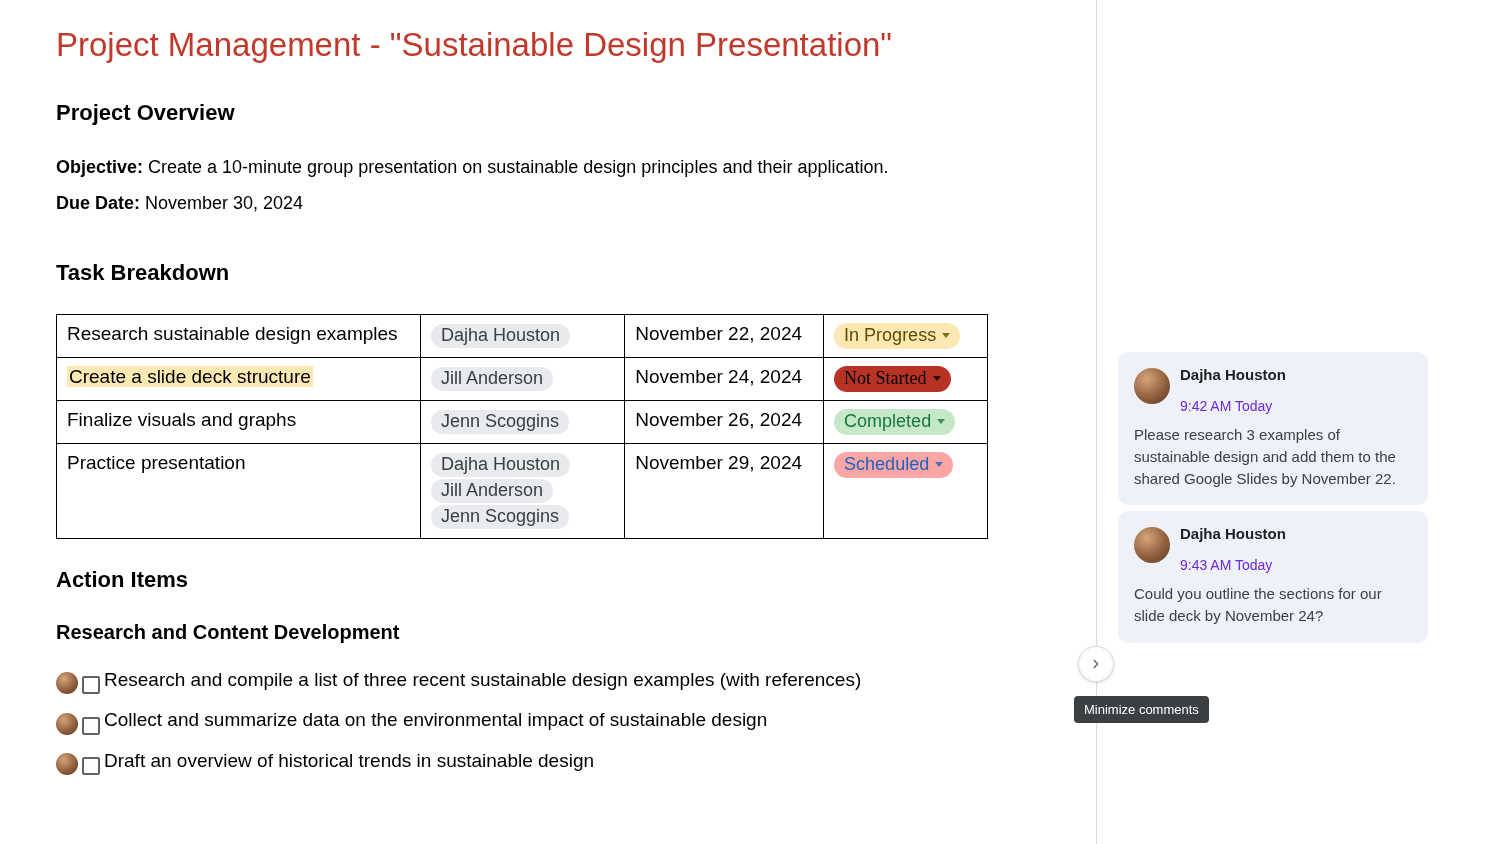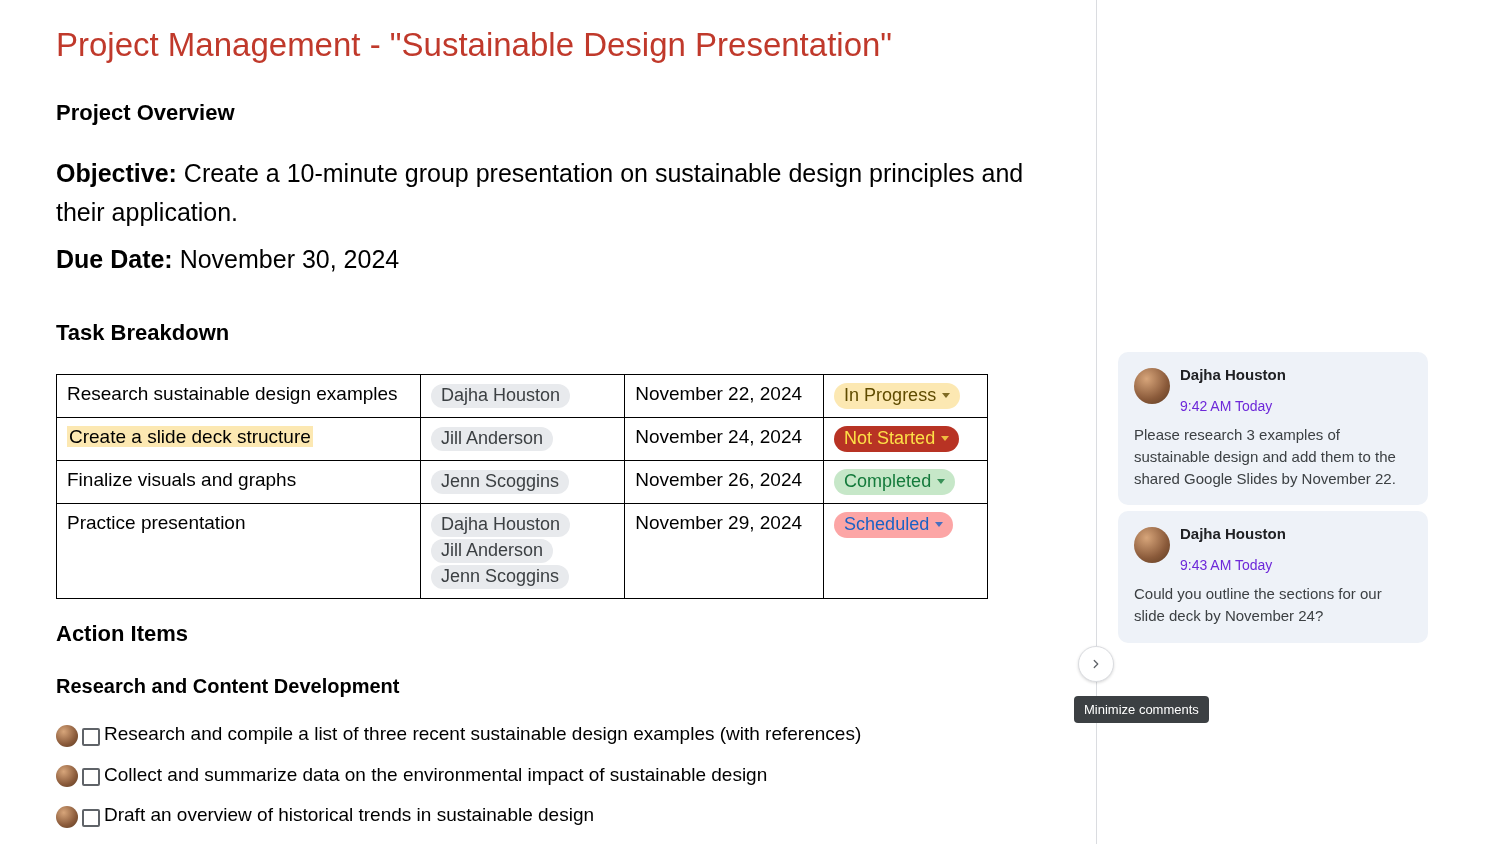--- a/index.html
+++ b/index.html
@@ -22,31 +22,31 @@
     font-weight: 400;
     margin-bottom: 36px;
     margin-top: 6px;
   }
   .section-h {
     font-size: 22px;
     font-weight: 700;
     margin-bottom: 28px;
   }
   .body-line {
-    font-size: 25px;
+    font-size: 18px;
     margin-bottom: 8px;
     line-height: 1.55;
   }
   .label-bold { font-weight: 700; }
   .ov-block { margin-bottom: 42px; }
   table.tasks {
     border-collapse: collapse;
     width: 932px;
     font-size: 19px;
-    margin-bottom: 22px;
+    margin-bottom: 28px;
   }
   table.tasks td {
     border: 1px solid #000;
     padding: 8px 10px;
     vertical-align: top;
   }
   .col-task   { width: 380px; }
   .col-person { width: 210px; }
   .col-date   { width: 205px; }
   .col-status { width: 165px; }
@@ -74,33 +74,33 @@
   .status .caret {
     margin-left:6px;
     display:inline-block;
     width:0;height:0;
     border-left:4px solid transparent;
     border-right:4px solid transparent;
     border-top:5px solid currentColor;
     opacity:.8;
   }
   .st-progress  { background:#fce8b2; color:#5f4b00;justify-content:flex-end; }
-  .st-notstart  { background:#b83324; color:#fde047; }
+  .st-notstart  { background:#b83324; color:#000000;font-family:Liberation Serif, serif; }
   .st-completed { background:#c6e7c8; color:#147a3b; }
   .st-scheduled { background:#fca5a5; color:#1a62c5; }
   .sub-h {
     font-size: 20px;
     font-weight: 700;
     margin-top: 10px;
     margin-bottom: 22px;
   }
   .ai-list { font-size: 19px; }
   .ai-item {
     display:flex;
-    align-items:center;
+    align-items:flex-end;
     gap: 4px;
     margin-bottom: 12px;
     line-height: 1.5;
   }
   .avatar {
     width: 22px; height:22px; border-radius:50%;
     background: radial-gradient(circle at 35% 30%, #d7a57a 0%, #8a5a3a 60%, #5a3a20 100%);
     flex-shrink:0;
     margin-top:2px;
   }

